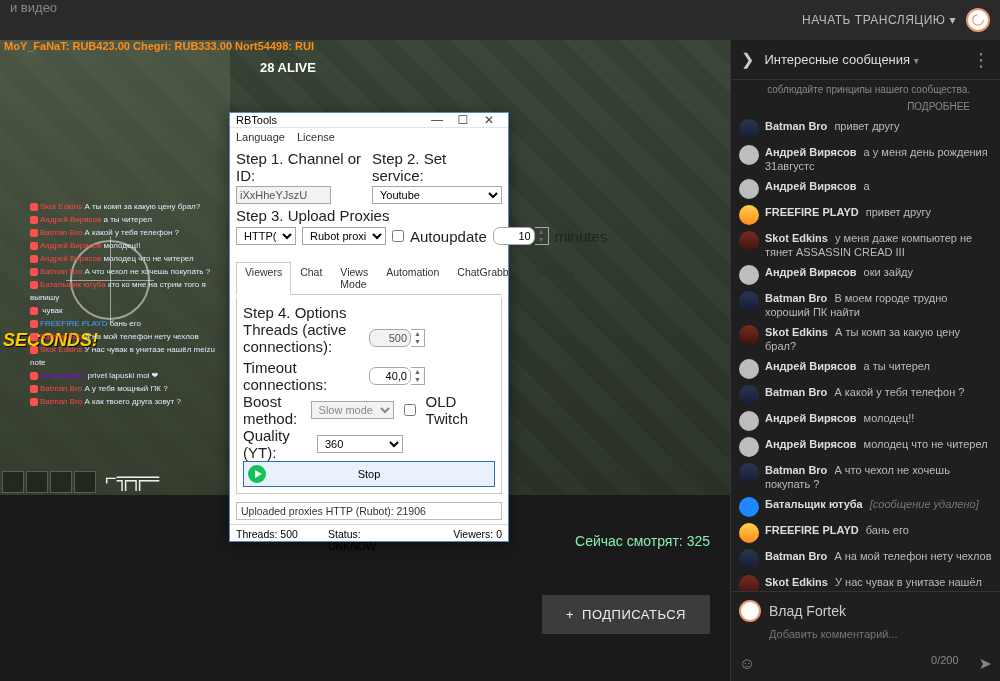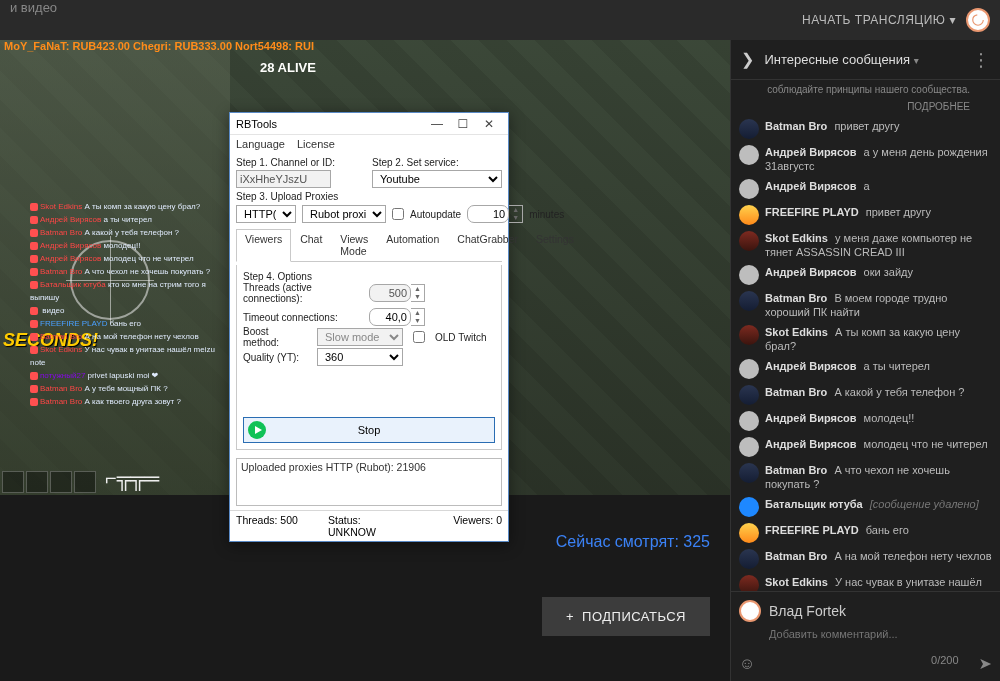--- a/index.html
+++ b/index.html
@@ -30,21 +30,21 @@
 .game-chat .u3 { color:#8408e6; }
 .hotbar { position:absolute; bottom:2px; left:2px; display:flex; gap:2px; }
 .hotbar .slot { width:22px; height:22px; background:rgba(0,0,0,.35); border:1px solid rgba(255,255,255,.25); }
 .weapon { position:absolute; bottom:5px; left:105px; color:#eee; font-size:20px; }
 .crosshair { position:absolute; top:200px; left:70px; width:80px; height:80px; border:2px solid rgba(238,238,238,.55); border-radius:50%; }
 .crosshair::before, .crosshair::after { content:""; position:absolute; background:rgba(238,238,238,.55); }
 .crosshair::before { left:50%; top:-6px; bottom:-6px; width:1px; }
 .crosshair::after  { top:50%; left:-6px; right:-6px; height:1px; }
 
 .below-video { padding: 20px 10px 0; }
-.watching { text-align: right; color: #3b82f6; font-size: 16px; padding: 18px 10px 46px; }
+.watching { text-align: right; color: #86efac; font-size: 14px; padding: 18px 10px 46px; }
 .subscribe-wrap { text-align: right; padding-right: 10px; }
 .subscribe { background: #3c3c3c; color: #eee; border: none; padding: 12px 24px; font-size: 13px; letter-spacing: .5px; display:inline-flex; align-items:center; gap:8px; }
 
 
 .sidebar { position: absolute; top: 40px; right: 0; width: 270px; bottom: 0; background: #1f1f1f; border-left: 1px solid #333; display: flex; flex-direction: column; }
 .side-header { height: 40px; display: flex; align-items: center; padding: 0 10px; gap: 10px; border-bottom: 1px solid #333; }
 .side-title { color: #ddd; font-size: 13px; flex: 1; }
 .side-more { color: #999; font-size: 18px; line-height: 1; }
 .notice { font-size: 10px; color: #888; text-align: right; padding: 4px 30px 2px; }
 .chat-scroll { flex: 1; overflow: hidden; padding: 2px 6px; }
@@ -71,27 +71,27 @@
 
 
 .win { position: absolute; left: 229px; top: 112px; width: 280px; height: 430px; background: #fff; color: #000; border: 1px solid #5a8ac6; font-size: 11px; display: flex; flex-direction: column; box-shadow: 0 3px 14px rgba(0,0,0,.45); }
 .win-title { height: 22px; display:flex; align-items:center; padding: 0 6px; border-bottom: 1px solid #e4e4e4; }
 .win-title .t { flex:1; font-size: 11px; }
 .win-title .wbtn { width: 26px; text-align:center; color:#444; font-size:12px; }
 .win-menu { padding: 3px 6px; font-size: 11px; color:#333; display:flex; gap:12px; }
 .win-body { padding: 4px 6px; flex:1; display:flex; flex-direction:column; gap:3px; }
 .row { display:flex; gap:6px; align-items:center; }
 .col { display:flex; flex-direction:column; gap:2px; flex:1; }
-.lbl { font-size: 10px; color:#222; }
+.lbl { font-size: 15px; color:#222; }
 .inp, .sel { border:1px solid #a7a7a7; height:18px; font-size:11px; padding:0 3px; background:#fff; }
 .inp.gray { background:#f2f2f2; color:#555; }
 .sel { appearance: menulist; }
 .num { width: 36px; text-align:right; }
 .chk { width:12px; height:12px; }
-.tabs { display:flex; border-bottom:1px solid #c9c9c9; margin-top:3px; }
+.tabs { display:flex; border-bottom:1px solid #c9c9c9; margin-top:14px; }
 .tab { padding: 3px 8px 4px; font-size:10.5px; color:#333; border:1px solid transparent; border-bottom:none; }
 .tab.active { background:#fff; border-color:#c9c9c9; border-bottom:1px solid #fff; margin-bottom:-1px; }
 .pane { border:1px solid #c9c9c9; border-top:none; padding:6px; flex:1; display:flex; flex-direction:column; }
 .grid2 { display:grid; grid-template-columns: 120px 1fr; gap:4px 6px; align-items:center; }
 .spin { display:flex; }
 .spin .inp { width:42px;border-radius:7px; }
 .spin .ar { width:14px; border:1px solid #a7a7a7; border-left:none; font-size:7px; text-align:center; color:#666; display:flex; flex-direction:column; }
 .spin .ar span { height:8px; line-height:8px; }
 .stopbtn { margin-top:auto; height:26px; border:1px solid #2a6db3; background:#e9f2fc; display:flex; align-items:center; justify-content:center; position:relative; font-size:11px; }
 .stopbtn .play { position:absolute; left:4px; width:18px; height:18px; border-radius:50%; background:#10c257; display:flex; align-items:center; justify-content:center; }
@@ -128,21 +128,21 @@
     <div class="crosshair"></div>
     <div class="seconds">SECONDS!</div>
     <div class="game-chat" id="game-chat">
         <div><span class="chip"></span><span class="u">Skot Edkins</span> <span class="t">А ты комп за какую цену брал?</span></div>
         <div><span class="chip"></span><span class="u">Андрей Вирясов</span> <span class="t">а ты читерел</span></div>
         <div><span class="chip"></span><span class="u">Batman Bro</span> <span class="t">А какой у тебя телефон ?</span></div>
         <div><span class="chip"></span><span class="u">Андрей Вирясов</span> <span class="t">молодец!!</span></div>
         <div><span class="chip"></span><span class="u">Андрей Вирясов</span> <span class="t">молодец что не читерел</span></div>
         <div><span class="chip"></span><span class="u">Batman Bro</span> <span class="t">А что чехол не хочешь покупать ?</span></div>
         <div><span class="chip"></span><span class="u">Батальщик ютуба</span> <span class="t">кто ко мне на стрим того я выпишу</span></div>
-        <div><span class="chip"></span><span class="u"></span> <span class="t">видео</span></div>
+        <div><span class="chip"></span><span class="u"></span> <span class="t">чувак</span></div>
         <div><span class="chip"></span><span class="u2">FREEFIRE PLAYD</span> <span class="t">бань его</span></div>
         <div><span class="chip"></span><span class="u">Batman Bro</span> <span class="t">А на мой телефон нету чехлов</span></div>
         <div><span class="chip"></span><span class="u">Skot Edkins</span> <span class="t">У нас чувак в унитазе нашёл meizu note</span></div>
         <div><span class="chip"></span><span class="u3">потужный27</span> <span class="t">privet lapuski moi ❤</span></div>
         <div><span class="chip"></span><span class="u">Batman Bro</span> <span class="t">А у тебя мощный ПК ?</span></div>
         <div><span class="chip"></span><span class="u">Batman Bro</span> <span class="t">А как твоего друга зовут ?</span></div>
       </div>
     <div class="hotbar">
       <div class="slot"></div>
         <div class="slot"></div>

